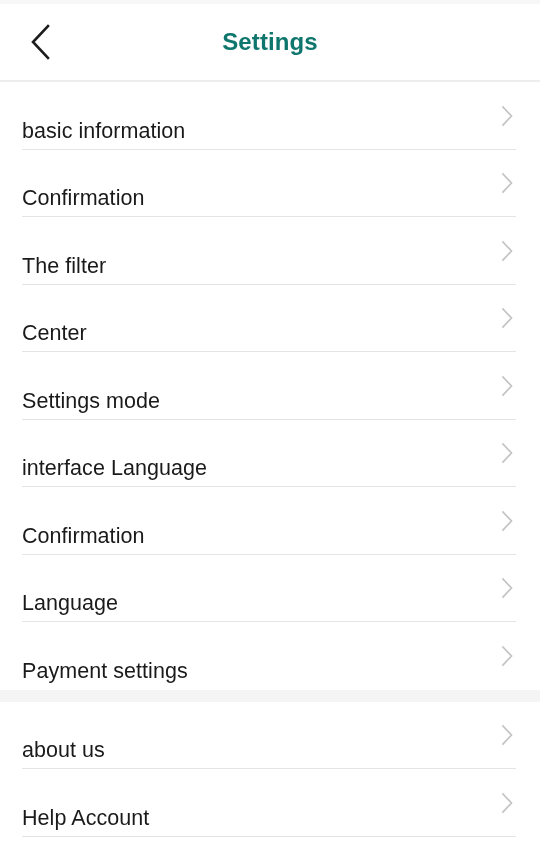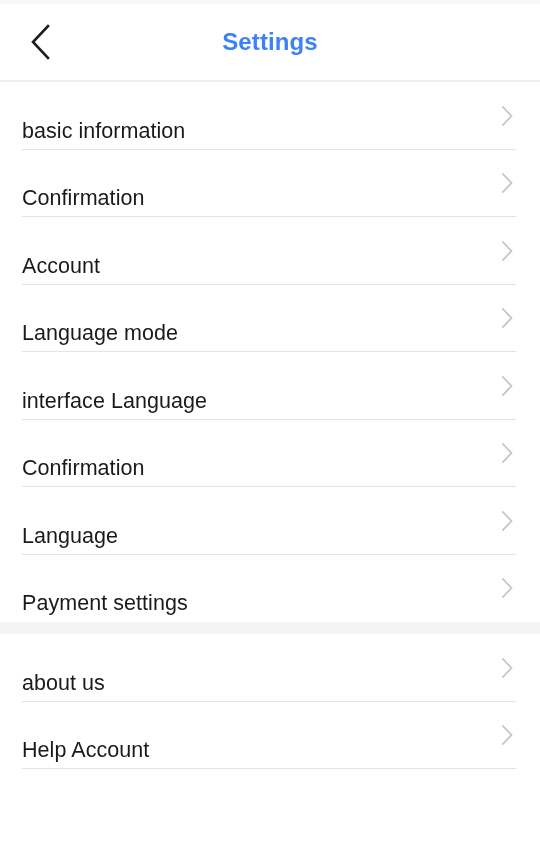--- a/index.html
+++ b/index.html
@@ -55,21 +55,21 @@
     cursor: pointer;
   }
   .back-button svg {
     display: block;
   }
   .header-title {
     width: 100%;
     text-align: center;
     font-size: 24px;
     font-weight: bold;
-    color: #3b82f6;
+    color: #0f766e;
     letter-spacing: 0.1px;
     line-height: 1;
   }
 
   
   .list-wrap {
     flex: 1 1 auto;
     background: #ffffff;
     overflow: hidden;
   }
@@ -160,32 +160,40 @@
 
       <div class="row has-divider">
         <div class="row-label">Confirmation</div>
         <div class="row-chevron">
           <svg width="13" height="22" viewBox="0 0 13 22" fill="none" xmlns="http://www.w3.org/2000/svg">
             <path d="M2 2 L10.5 11 L2 20" stroke="#c4c4c4" stroke-width="1.7" stroke-linecap="square" stroke-linejoin="miter" fill="none"></path>
           </svg>
         </div>
       </div>
 
-
-      <div class="row has-divider">
-        <div class="row-label">Account</div>
-        <div class="row-chevron">
-          <svg width="13" height="22" viewBox="0 0 13 22" fill="none" xmlns="http://www.w3.org/2000/svg">
-            <path d="M2 2 L10.5 11 L2 20" stroke="#c4c4c4" stroke-width="1.7" stroke-linecap="square" stroke-linejoin="miter" fill="none"></path>
-          </svg>
-        </div>
-      </div>
-
-      <div class="row has-divider">
-        <div class="row-label">Language mode</div>
+      <div class="row has-divider">
+        <div class="row-label">The filter</div>
+        <div class="row-chevron">
+          <svg width="13" height="22" viewBox="0 0 13 22" fill="none" xmlns="http://www.w3.org/2000/svg">
+            <path d="M2 2 L10.5 11 L2 20" stroke="#c4c4c4" stroke-width="1.7" stroke-linecap="square" stroke-linejoin="miter" fill="none"></path>
+          </svg>
+        </div>
+      </div>
+
+      <div class="row has-divider">
+        <div class="row-label">Center</div>
+        <div class="row-chevron">
+          <svg width="13" height="22" viewBox="0 0 13 22" fill="none" xmlns="http://www.w3.org/2000/svg">
+            <path d="M2 2 L10.5 11 L2 20" stroke="#c4c4c4" stroke-width="1.7" stroke-linecap="square" stroke-linejoin="miter" fill="none"></path>
+          </svg>
+        </div>
+      </div>
+
+      <div class="row has-divider">
+        <div class="row-label">Settings mode</div>
         <div class="row-chevron">
           <svg width="13" height="22" viewBox="0 0 13 22" fill="none" xmlns="http://www.w3.org/2000/svg">
             <path d="M2 2 L10.5 11 L2 20" stroke="#c4c4c4" stroke-width="1.7" stroke-linecap="square" stroke-linejoin="miter" fill="none"></path>
           </svg>
         </div>
       </div>
 
       <div class="row has-divider">
         <div class="row-label">interface Language</div>
         <div class="row-chevron">

